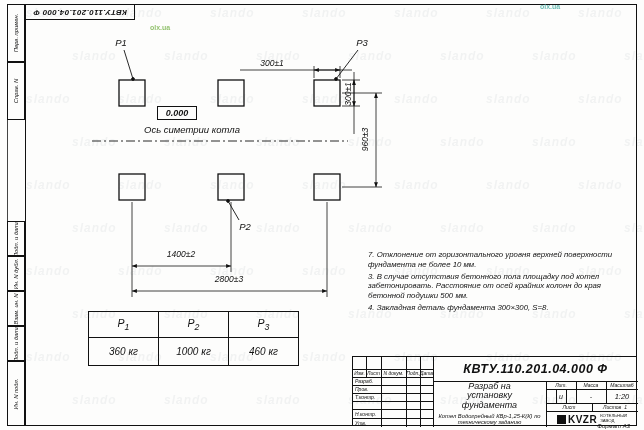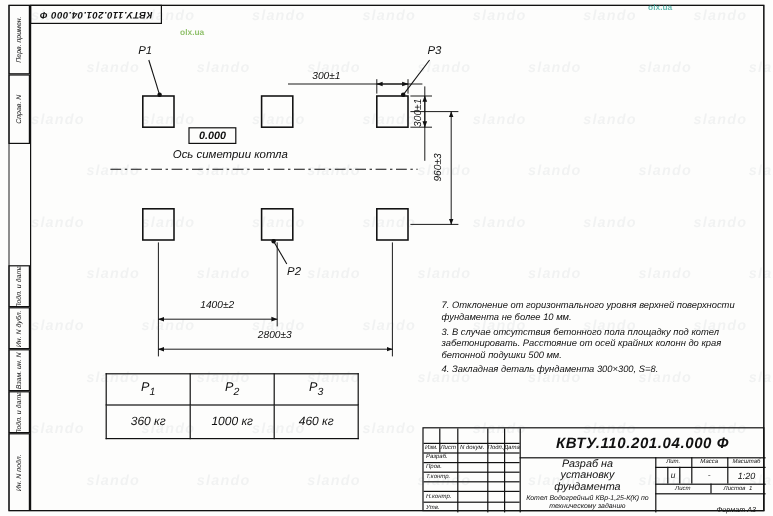--- a/index.html
+++ b/index.html
@@ -209,20 +209,28 @@
     <div class="cell" style="left:203px;top:32px;width:10px;height:14px;font-size:7px">и</div>
     <div class="cell" style="left:223px;top:32px;width:30px;height:14px;font-size:7px">-</div>
     <div class="cell" style="left:253px;top:32px;width:32px;height:14px;font-size:7.5px;font-weight:normal">1:20</div>
 
     <div class="cell lbl" style="left:193px;top:46px;width:46px;height:8px">Лист</div>
     <div class="cell lbl" style="left:239px;top:46px;width:46px;height:8px">
       <span>Листов</span>
       <span style="margin-left:3px">1</span>
     </div>
 
+    <div class="cell" style="left:193px;top:54px;width:92px;height:16px">
+      <span class="logoicon"></span>
+      <span class="logotext">KVZR</span>
+      <span class="companytxt">
+        <span>КОТЕЛЬНЫЙ</span>
+        <span>ЗАВОД</span>
+      </span>
+    </div>
   </div>
 
   <div class="formatlabel">Формат А3</div>
 
   <div class="wm-layer">
     <span class="cwm" style="left: 540px; top: 3px; color: rgb(58, 167, 155);">olx.ua</span>
     <span class="cwm" style="left: 150px; top: 24px; color: rgb(111, 174, 63);">olx.ua</span>
   <span class="wm" style="left: 26px; top: 6px;">slando</span>
       <span class="wm" style="left: 118px; top: 6px;">slando</span>
       <span class="wm" style="left: 210px; top: 6px;">slando</span>

